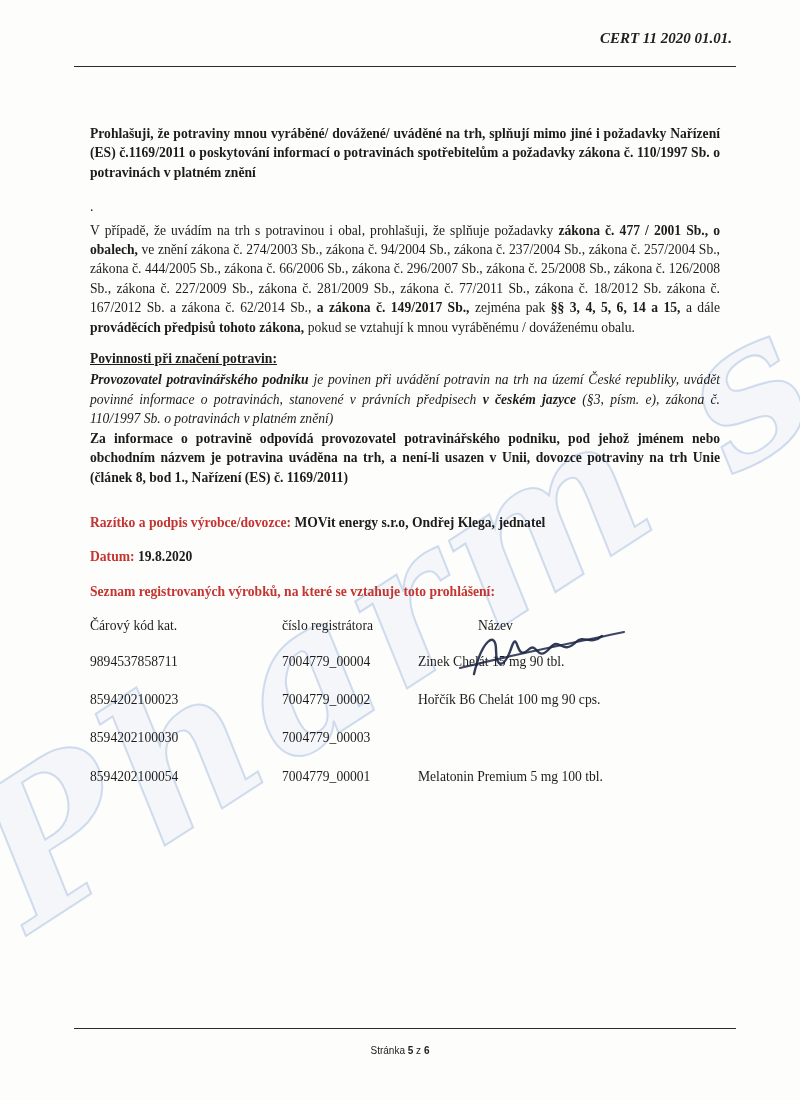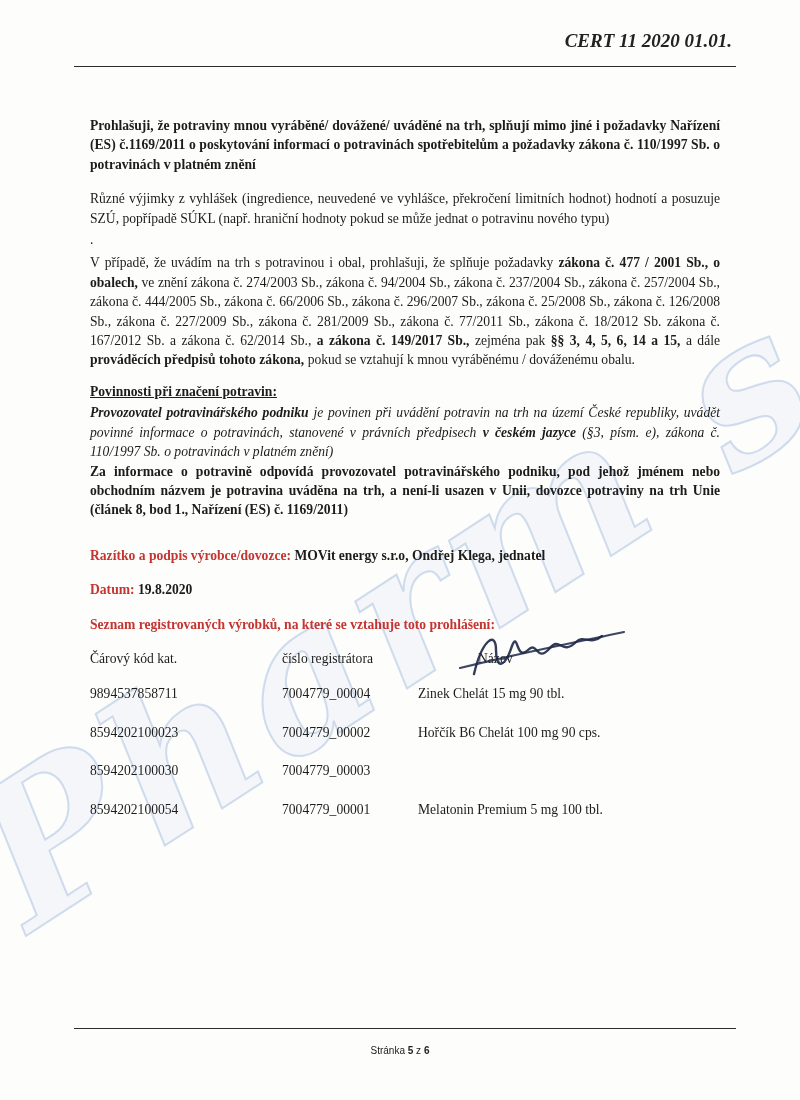--- a/index.html
+++ b/index.html
@@ -19,26 +19,26 @@
     font-style:italic; font-weight:bold;
     font-size:195px; letter-spacing:8px;
     color:rgba(140,170,215,0.08);
     -webkit-text-stroke:2px rgba(140,170,215,0.38);
     transform:rotate(-33deg); transform-origin:0 0;
     white-space:nowrap; pointer-events:none; user-select:none;
   }
 
   .doc-code {
     position:absolute; top:30px; right:68px;
-    font-style:italic; font-weight:600; font-size:19px; color:#222;
+    font-style:italic; font-weight:600; font-size:15px; color:#222;
   }
   .header-rule { position:absolute; top:66px; left:74px; right:64px; border-top:1.6px solid #2b2b2b; }
 
   .content {
-    position:absolute; top:116px; left:90px; width:630px;
+    position:absolute; top:124px; left:90px; width:630px;
     font-size:13.6px; line-height:19.4px; text-align:justify;
   }
   .content p { margin-bottom:15px; }
   .b { font-weight:bold; }
   .u { text-decoration:underline; }
   .red { color:var(--accent-red, #c43431); }
   p.tight { margin-bottom:2px; }
   p.dotline { margin-bottom:4px; text-align:left; }
   p.after-big { margin-bottom:12px; }
   p.nogap { margin-bottom:0;font-style:italic; }
@@ -74,21 +74,20 @@
 
   <div class="watermark">Pharm s.r.o.</div>
 
   <div class="doc-code">CERT 11 2020 01.01.</div>
   <div class="header-rule"></div>
 
   <div class="content">
 
     <p class="b">Prohlašuji, že potraviny mnou vyráběné/ dovážené/ uváděné na trh, splňují mimo jiné i požadavky Nařízení (ES) č.1169/2011 o poskytování informací o potravinách spotřebitelům a požadavky zákona č. 110/1997 Sb. o potravinách v platném znění</p>
 
-    <p class="tight">Různé výjimky z vyhlášek (ingredience, neuvedené ve vyhlášce, překročení limitních hodnot) hodnotí a posuzuje SZÚ, popřípadě SÚKL (např. hraniční hodnoty pokud se může jednat o potravinu nového typu)</p>
     <p class="dotline">.</p>
 
 
     <p class="after-big"><span>V případě, že uvádím na trh s potravinou i obal, prohlašuji, že splňuje požadavky </span><span class="b">zákona č. 477 / 2001 Sb., o obalech,</span><span> ve znění zákona č. 274/2003 Sb., zákona č. 94/2004 Sb., zákona č. 237/2004 Sb., zákona č. 257/2004 Sb., zákona č. 444/2005 Sb., zákona č. 66/2006 Sb., zákona č. 296/2007 Sb., zákona č. 25/2008 Sb., zákona č. 126/2008 Sb., zákona č. 227/2009 Sb., zákona č. 281/2009 Sb., zákona č. 77/2011 Sb., zákona č. 18/2012 Sb. zákona č. 167/2012 Sb. a zákona č. 62/2014 Sb., </span><span class="b">a zákona č. 149/2017 Sb.,</span><span> zejména pak </span><span class="b">§§ 3, 4, 5, 6, 14 a 15,</span><span> a dále </span><span class="b">prováděcích předpisů tohoto zákona,</span><span> pokud se vztahují k mnou vyráběnému / dováženému obalu.</span></p>
 
     <p class="tight"><span class="b u">Povinnosti při značení potravin:</span></p>
 
     <p class="nogap"><span class="b">Provozovatel potravinářského podniku</span><span> je povinen při uvádění potravin na trh na území České republiky, uvádět povinné informace o potravinách, stanovené v právních předpisech </span><span class="b">v českém jazyce</span><span> (§3, písm. e), zákona č. 110/1997 Sb. o potravinách v platném znění)</span></p>
 
     <p class="b block-end">Za informace o potravině odpovídá provozovatel potravinářského podniku, pod jehož jménem nebo obchodním názvem je potravina uváděna na trh, a není-li usazen v Unii, dovozce potraviny na trh Unie (článek 8, bod 1., Nařízení (ES) č. 1169/2011)</p>

